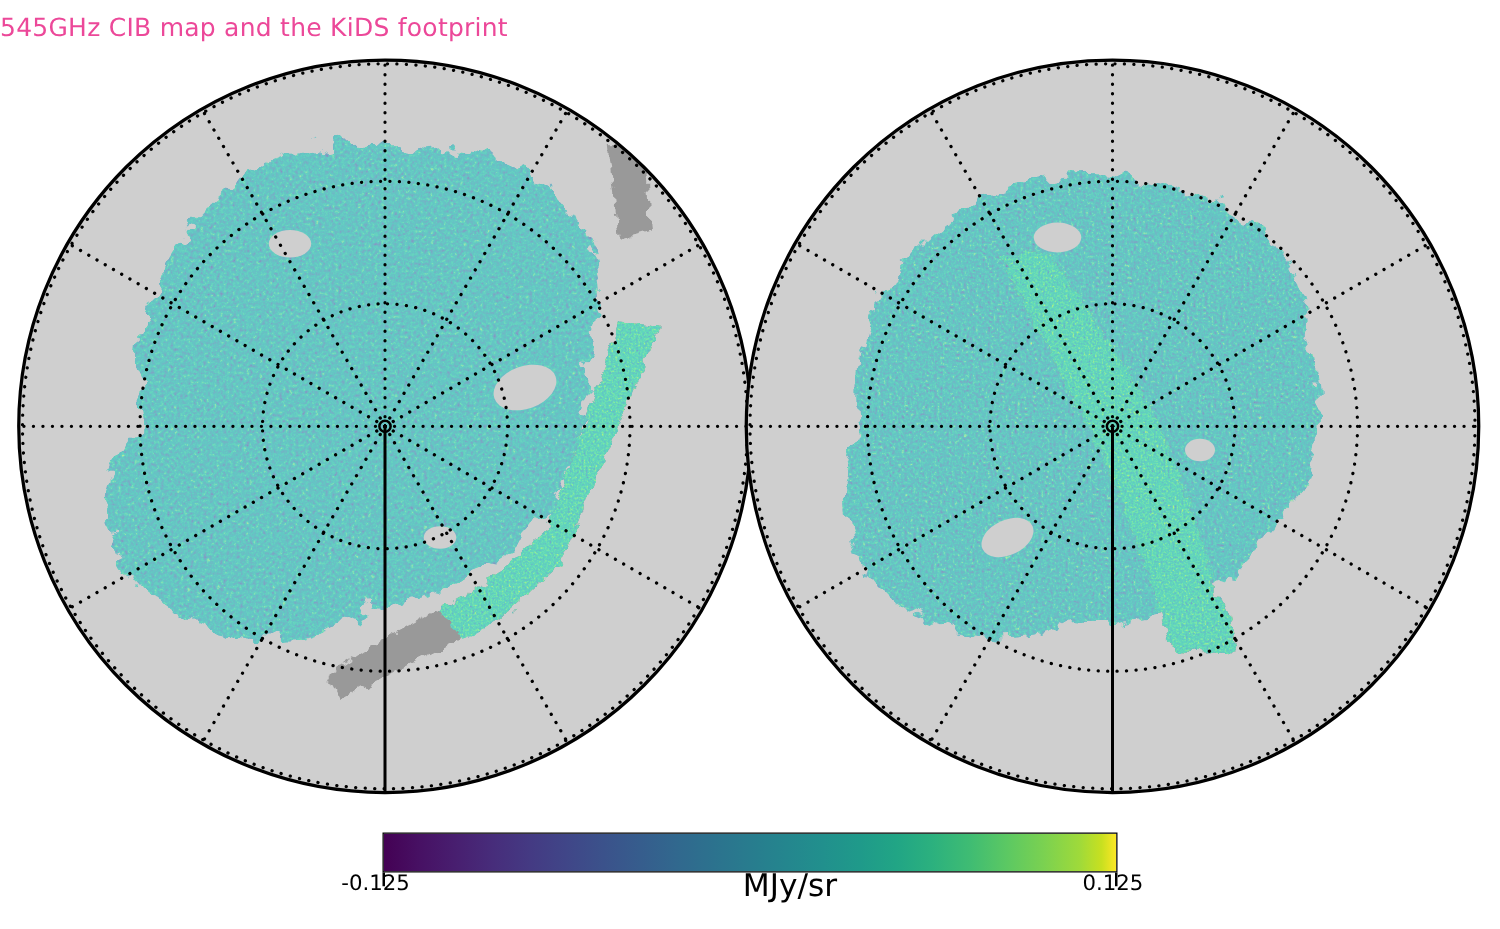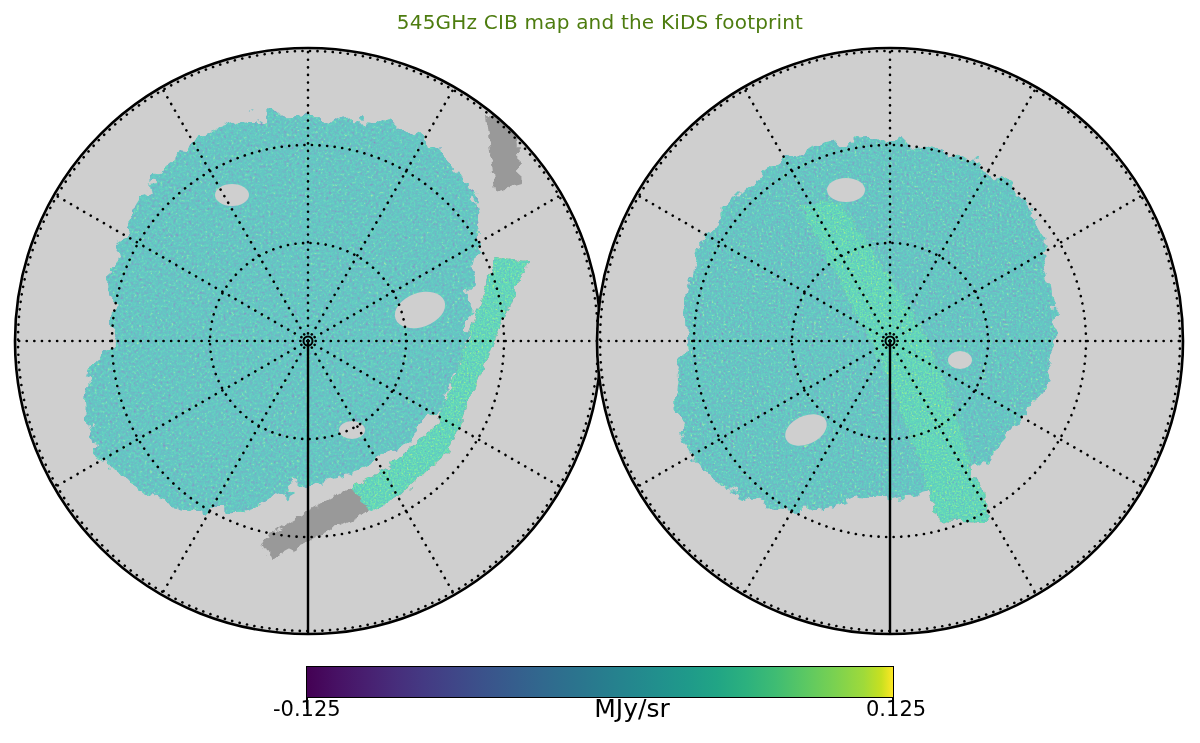--- a/index.html
+++ b/index.html
@@ -19,23 +19,22 @@
     left: 0; top: 0;
     width: 1200px;
     height: 743px;
     background: #ffffff;
   }
   #fig-title {
     position: absolute;
     left: 0;
     top: 10px;
     width: 1200px;
-    text-align: center;
     font-size: 20px;
-    color: #4d7c0f;
+    color: #ec4899;
     letter-spacing: 0.2px;
     font-family: "DejaVu Sans", sans-serif;
   }
   .map-svg {
     position: absolute;
     left: 0;
     top: 0;
   }
   #colorbar-wrap {
     position: absolute;
@@ -64,21 +63,21 @@
     width: 1.6px;
     height: 11px;
     background: #000000;
     top: 32px;
   }
   #cb-tick-left { left: 0px; }
   #cb-tick-right { left: 586px; }
   .cb-label {
     position: absolute;
     top: 697px;
-    font-size: 21px;
+    font-size: 17px;
     color: #000000;
     white-space: nowrap;
   }
   #cb-min-label { left: 273px; }
   #cb-max-label { left: 866px; text-align: center; }
   #cb-unit-label {
     position: absolute;
     top: 694px;
     left: 0;
     width: 1200px;

